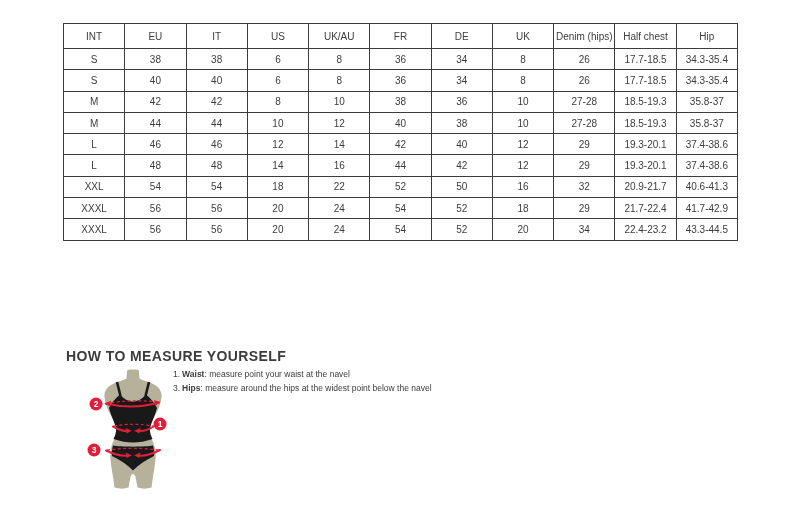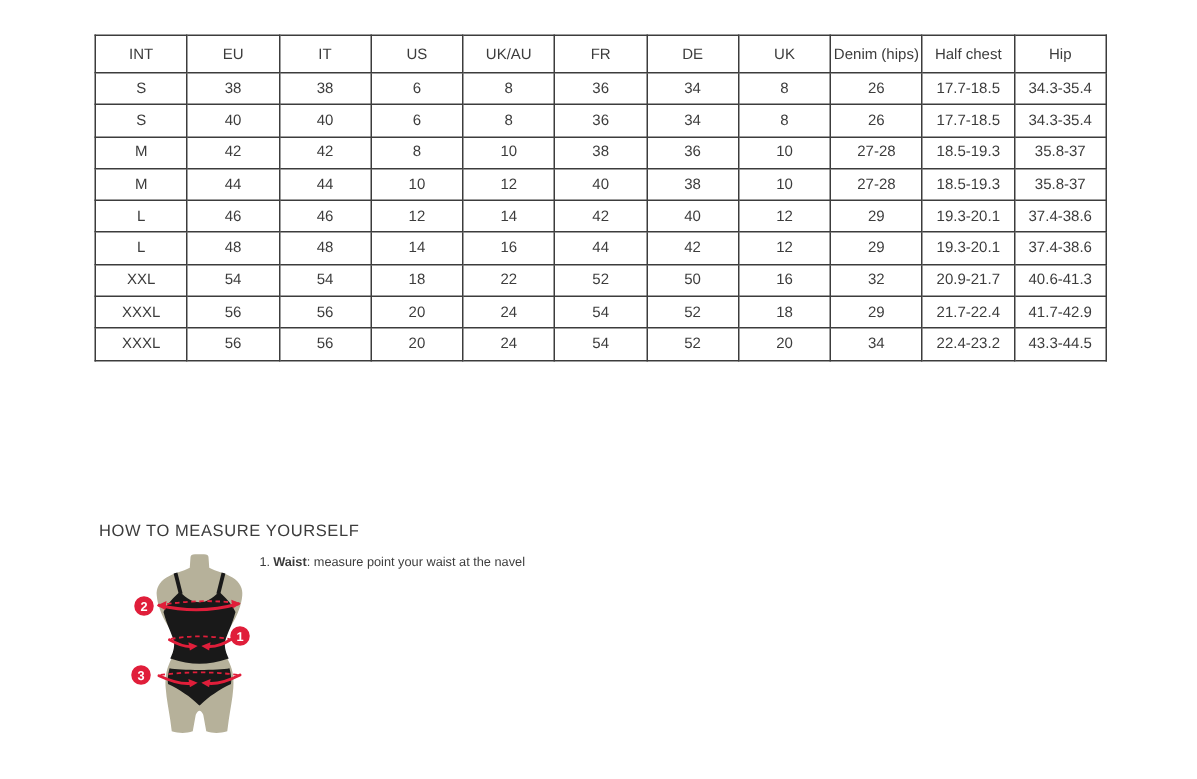--- a/index.html
+++ b/index.html
@@ -20,21 +20,21 @@
     font-size:10px;font-weight:normal;
     text-align:center;vertical-align:middle;
     padding:0;white-space:nowrap;overflow:hidden;
     color:var(--text,#3c3c3c);
   }
   .size-table th{height:24px;}
   .size-table td{height:20.3px;}
   
   .guide-heading{
     position:absolute;left:66px;top:348px;
-    font-size:11px;font-weight:normal;letter-spacing:.4px;
+    font-size:14px;font-weight:bold;letter-spacing:.4px;
     color:var(--text,#3c3c3c);
   }
   .mannequin-svg{
     position:absolute;left:82px;top:366px;width:105px;height:128px;
   }
   .steps{
     position:absolute;left:173px;top:370px;
     font-size:8.5px;line-height:8.5px;
   }
   .step{margin-bottom:5.9px;white-space:nowrap;}
@@ -245,13 +245,16 @@
   <circle class="redfill" cx="78" cy="58" r="6.5"></circle>
   <text class="badge-num" x="78" y="61">1</text>
   <circle class="redfill" cx="12" cy="84" r="6.5"></circle>
   <text class="badge-num" x="12" y="87">3</text>
 </svg>
 
 <div class="steps">
   <div class="step">
     <span class="step-num">1.</span><span class="step-term">Waist</span><span class="step-rest">: measure point your waist at the navel</span>
   </div>
+  <div class="step">
+    <span class="step-num">3.</span><span class="step-term">Hips</span><span class="step-rest">: measure around the hips at the widest point below the navel</span>
+  </div>
 </div>
 
 </body></html>

